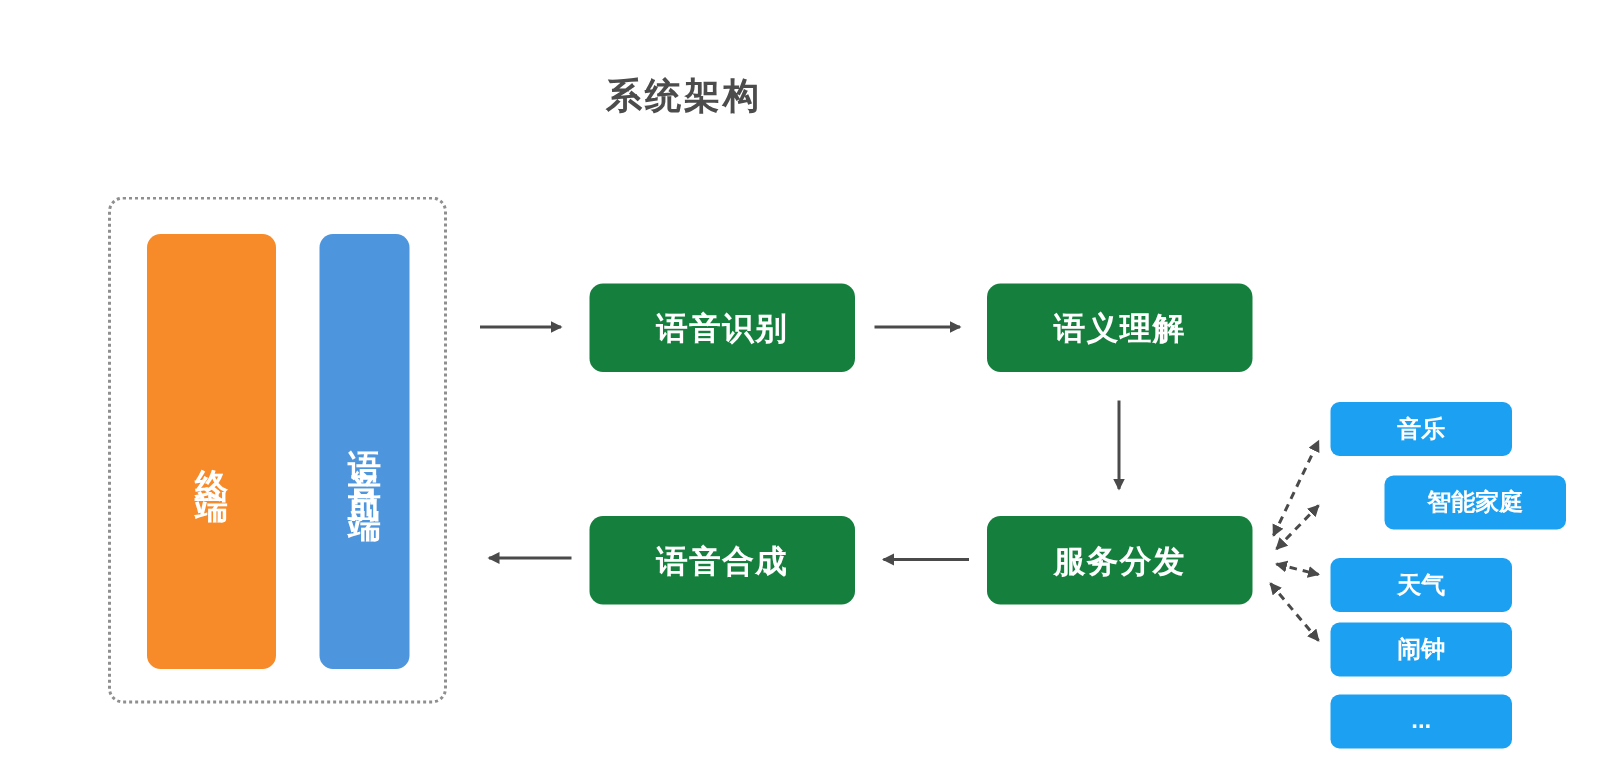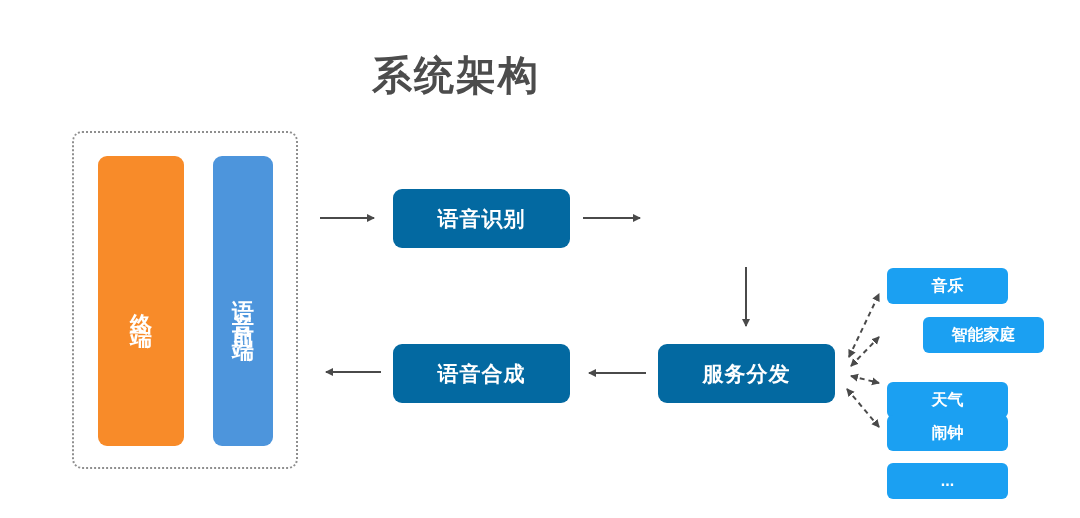--- a/index.html
+++ b/index.html
@@ -10,21 +10,21 @@
     background: #ffffff;
     overflow: hidden;
     font-family: "Liberation Sans", "DejaVu Sans", sans-serif;
   }
   .diagram-title {
     position: absolute;
     top: 48px;
     left: 0;
     width: 912px;
     text-align: center;
-    font-size: 40px;
+    font-size: 24px;
     font-weight: bold;
     color: #4c4c4c;
     letter-spacing: 2px;
   }
   .terminal-group {
     position: absolute;
     left: 72px;
     top: 131px;
     width: 222px;
     height: 334px;
@@ -56,21 +56,21 @@
   }
   .bar-frontend {
     left: 139px;
     width: 60px;
     background: #4d95dc;
   }
   .flow-box {
     position: absolute;
     width: 177px;
     height: 59px;
-    background: #0369a1;
+    background: #15803d;
     border-radius: 9px;
     color: #ffffff;
     font-weight: bold;
     font-size: 21px;
     letter-spacing: 1px;
     display: flex;
     align-items: center;
     justify-content: center;
   }
   .flow-asr      { left: 393px; top: 189px; }
@@ -86,21 +86,21 @@
     border-radius: 6px;
     color: #ffffff;
     font-weight: bold;
     font-size: 16px;
     display: flex;
     align-items: center;
     justify-content: center;
   }
   .svc-0 { top: 268px; }
   .svc-1 { top: 317px; margin-left: 36px; }
-  .svc-2 { top: 382px; }
+  .svc-2 { top: 372px; }
   .svc-3 { top: 415px; }
   .svc-4 { top: 463px; }
   .arrow-layer {
     position: absolute;
     left: 0; top: 0;
     width: 1080px;
     height: 518px;
     pointer-events: none;
   }
 </style>
@@ -115,20 +115,23 @@
     <div class="vbar bar-terminal">
       <span class="vbar-label">终端</span>
     </div>
     <div class="vbar bar-frontend">
       <span class="vbar-label">语音前端</span>
     </div>
   </div>
 
   <div class="flow-box flow-asr">
     <span>语音识别</span>
+  </div>
+  <div class="flow-box flow-nlu">
+    <span>语义理解</span>
   </div>
   <div class="flow-box flow-dispatch">
     <span>服务分发</span>
   </div>
   <div class="flow-box flow-tts">
     <span>语音合成</span>
   </div>
 
   <div class="service-box svc-0">
     <span>音乐</span>

